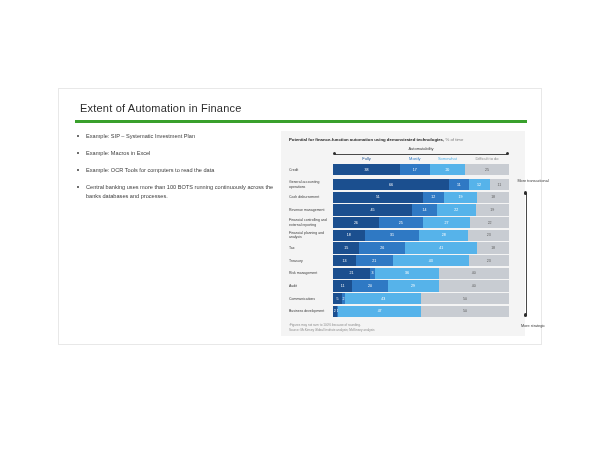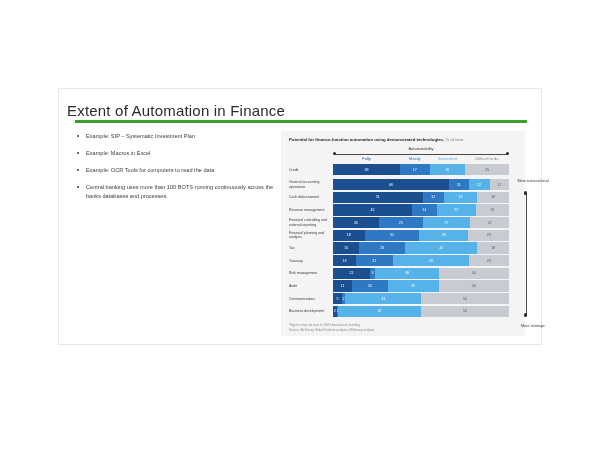--- a/index.html
+++ b/index.html
@@ -8,22 +8,22 @@
     font-family:"Liberation Sans", sans-serif;
     overflow:hidden;
   }
   .slide{
     position:absolute;left:58px;top:88px;width:484px;height:257px;
     background:#ffffff;
     border:1px solid #e8e8e8;
     box-sizing:border-box;
   }
   .slide-title{
-    position:absolute;left:8px;top:13px;
-    font-size:15px;color:#2b2b2b;letter-spacing:.2px;
+    position:absolute;left:21px;top:13px;
+    font-size:11px;color:#2b2b2b;letter-spacing:.2px;
     white-space:nowrap;
   }
   .title-rule{
     position:absolute;left:16px;top:31px;width:452px;height:2.6px;
     background:#39a02c;
   }
 
   
   .bullets{
     position:absolute;left:18px;top:43px;width:205px;

